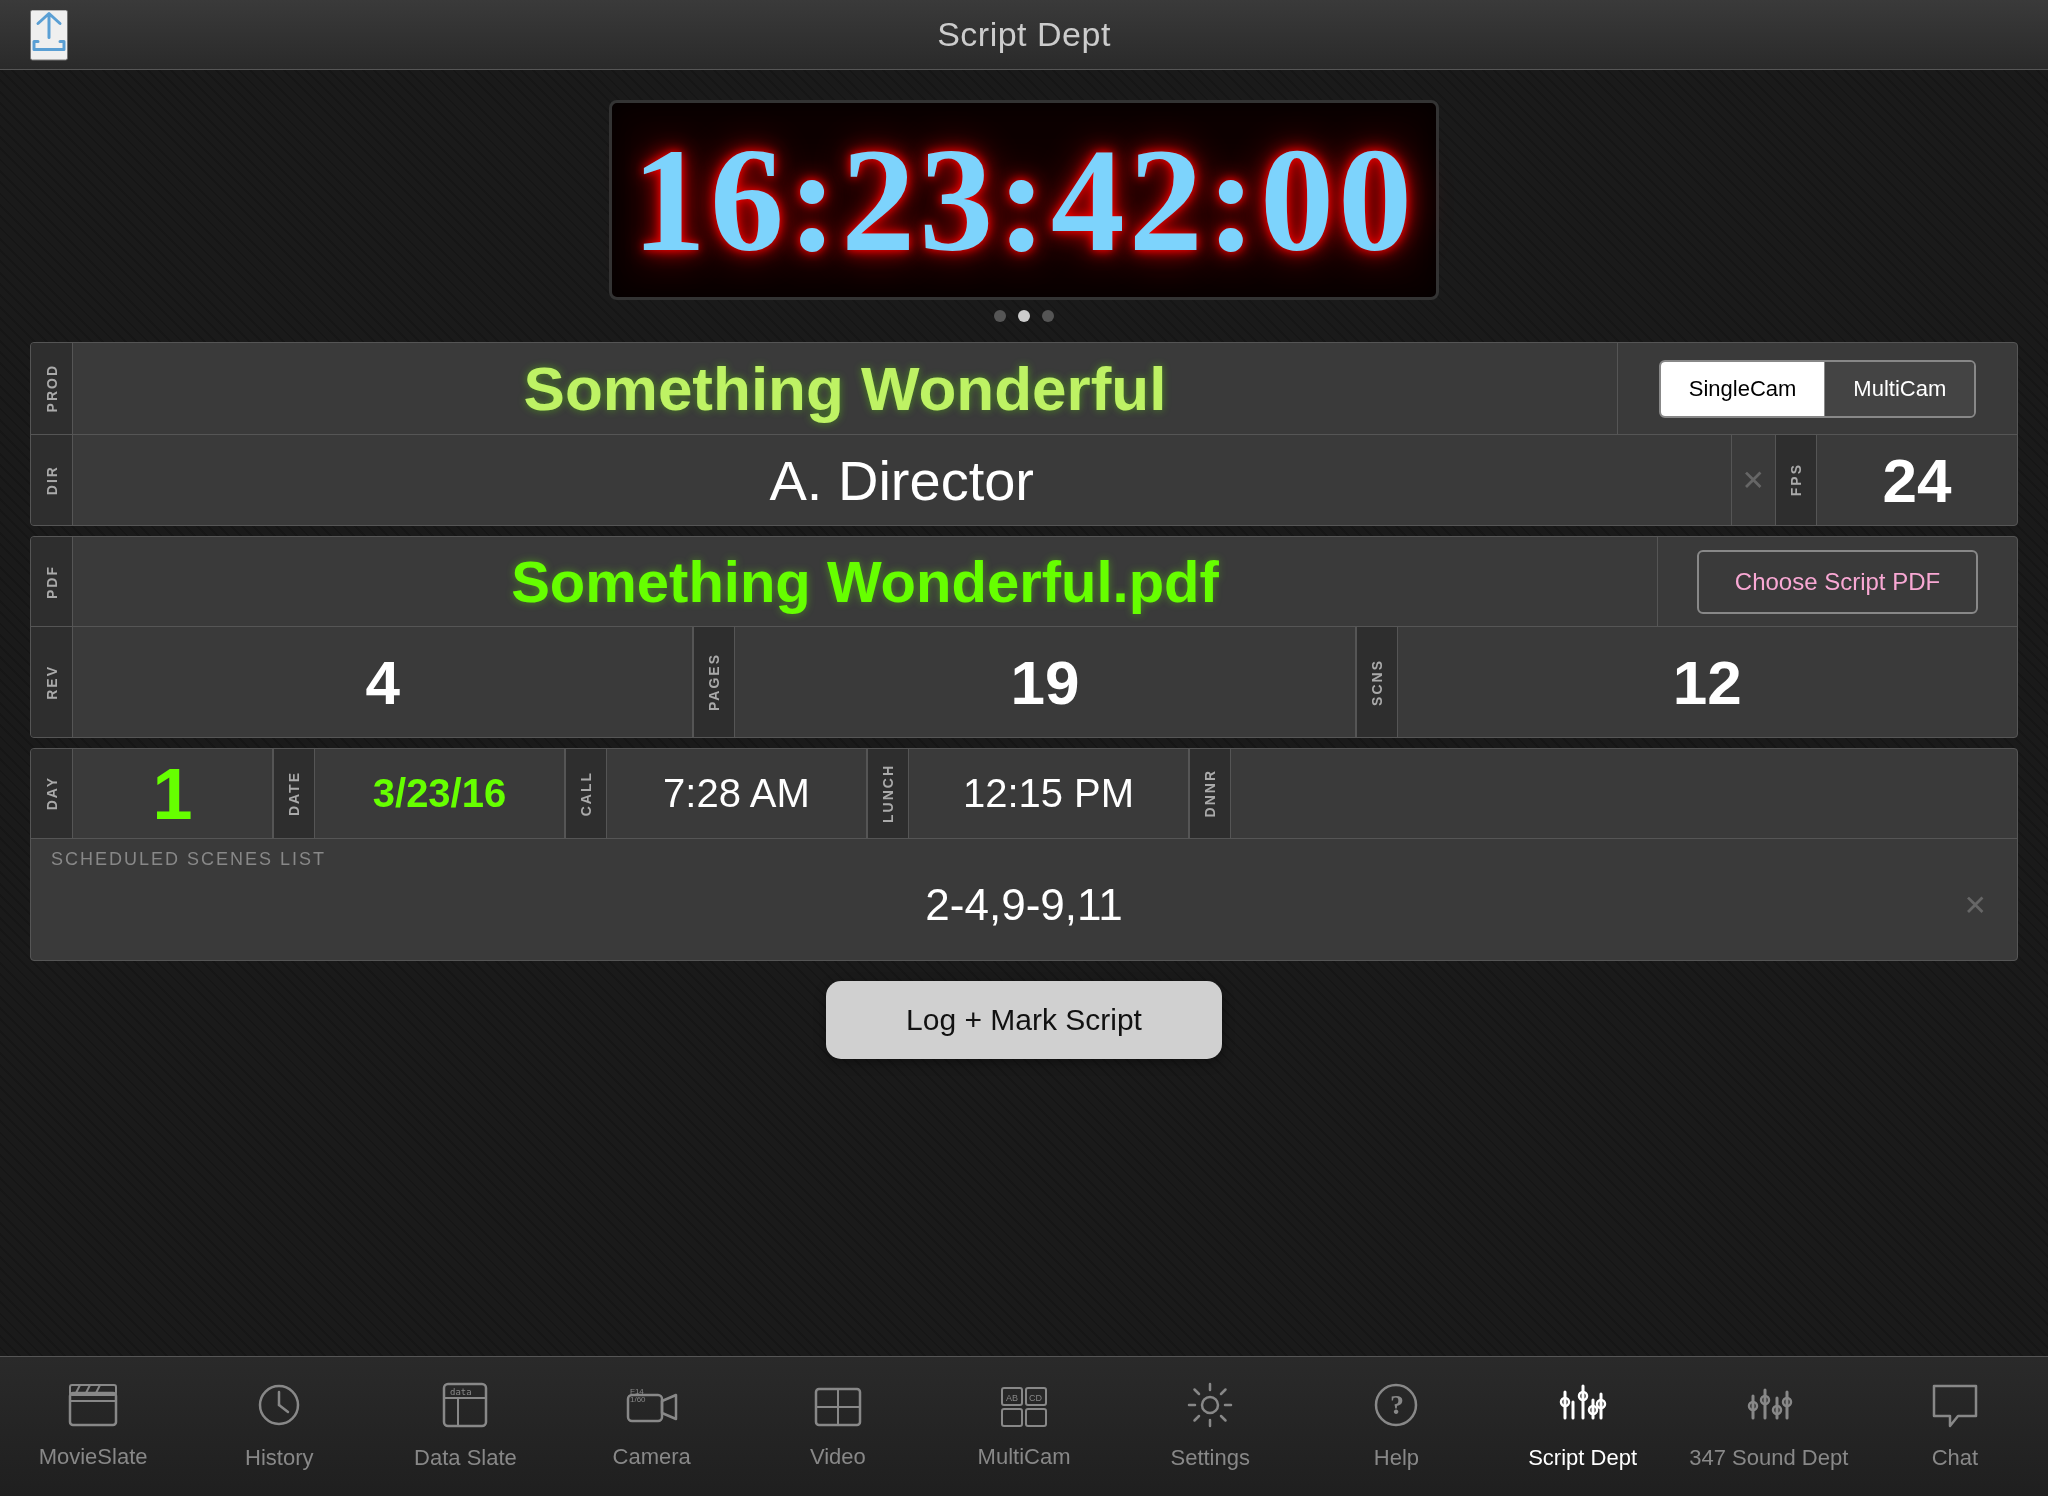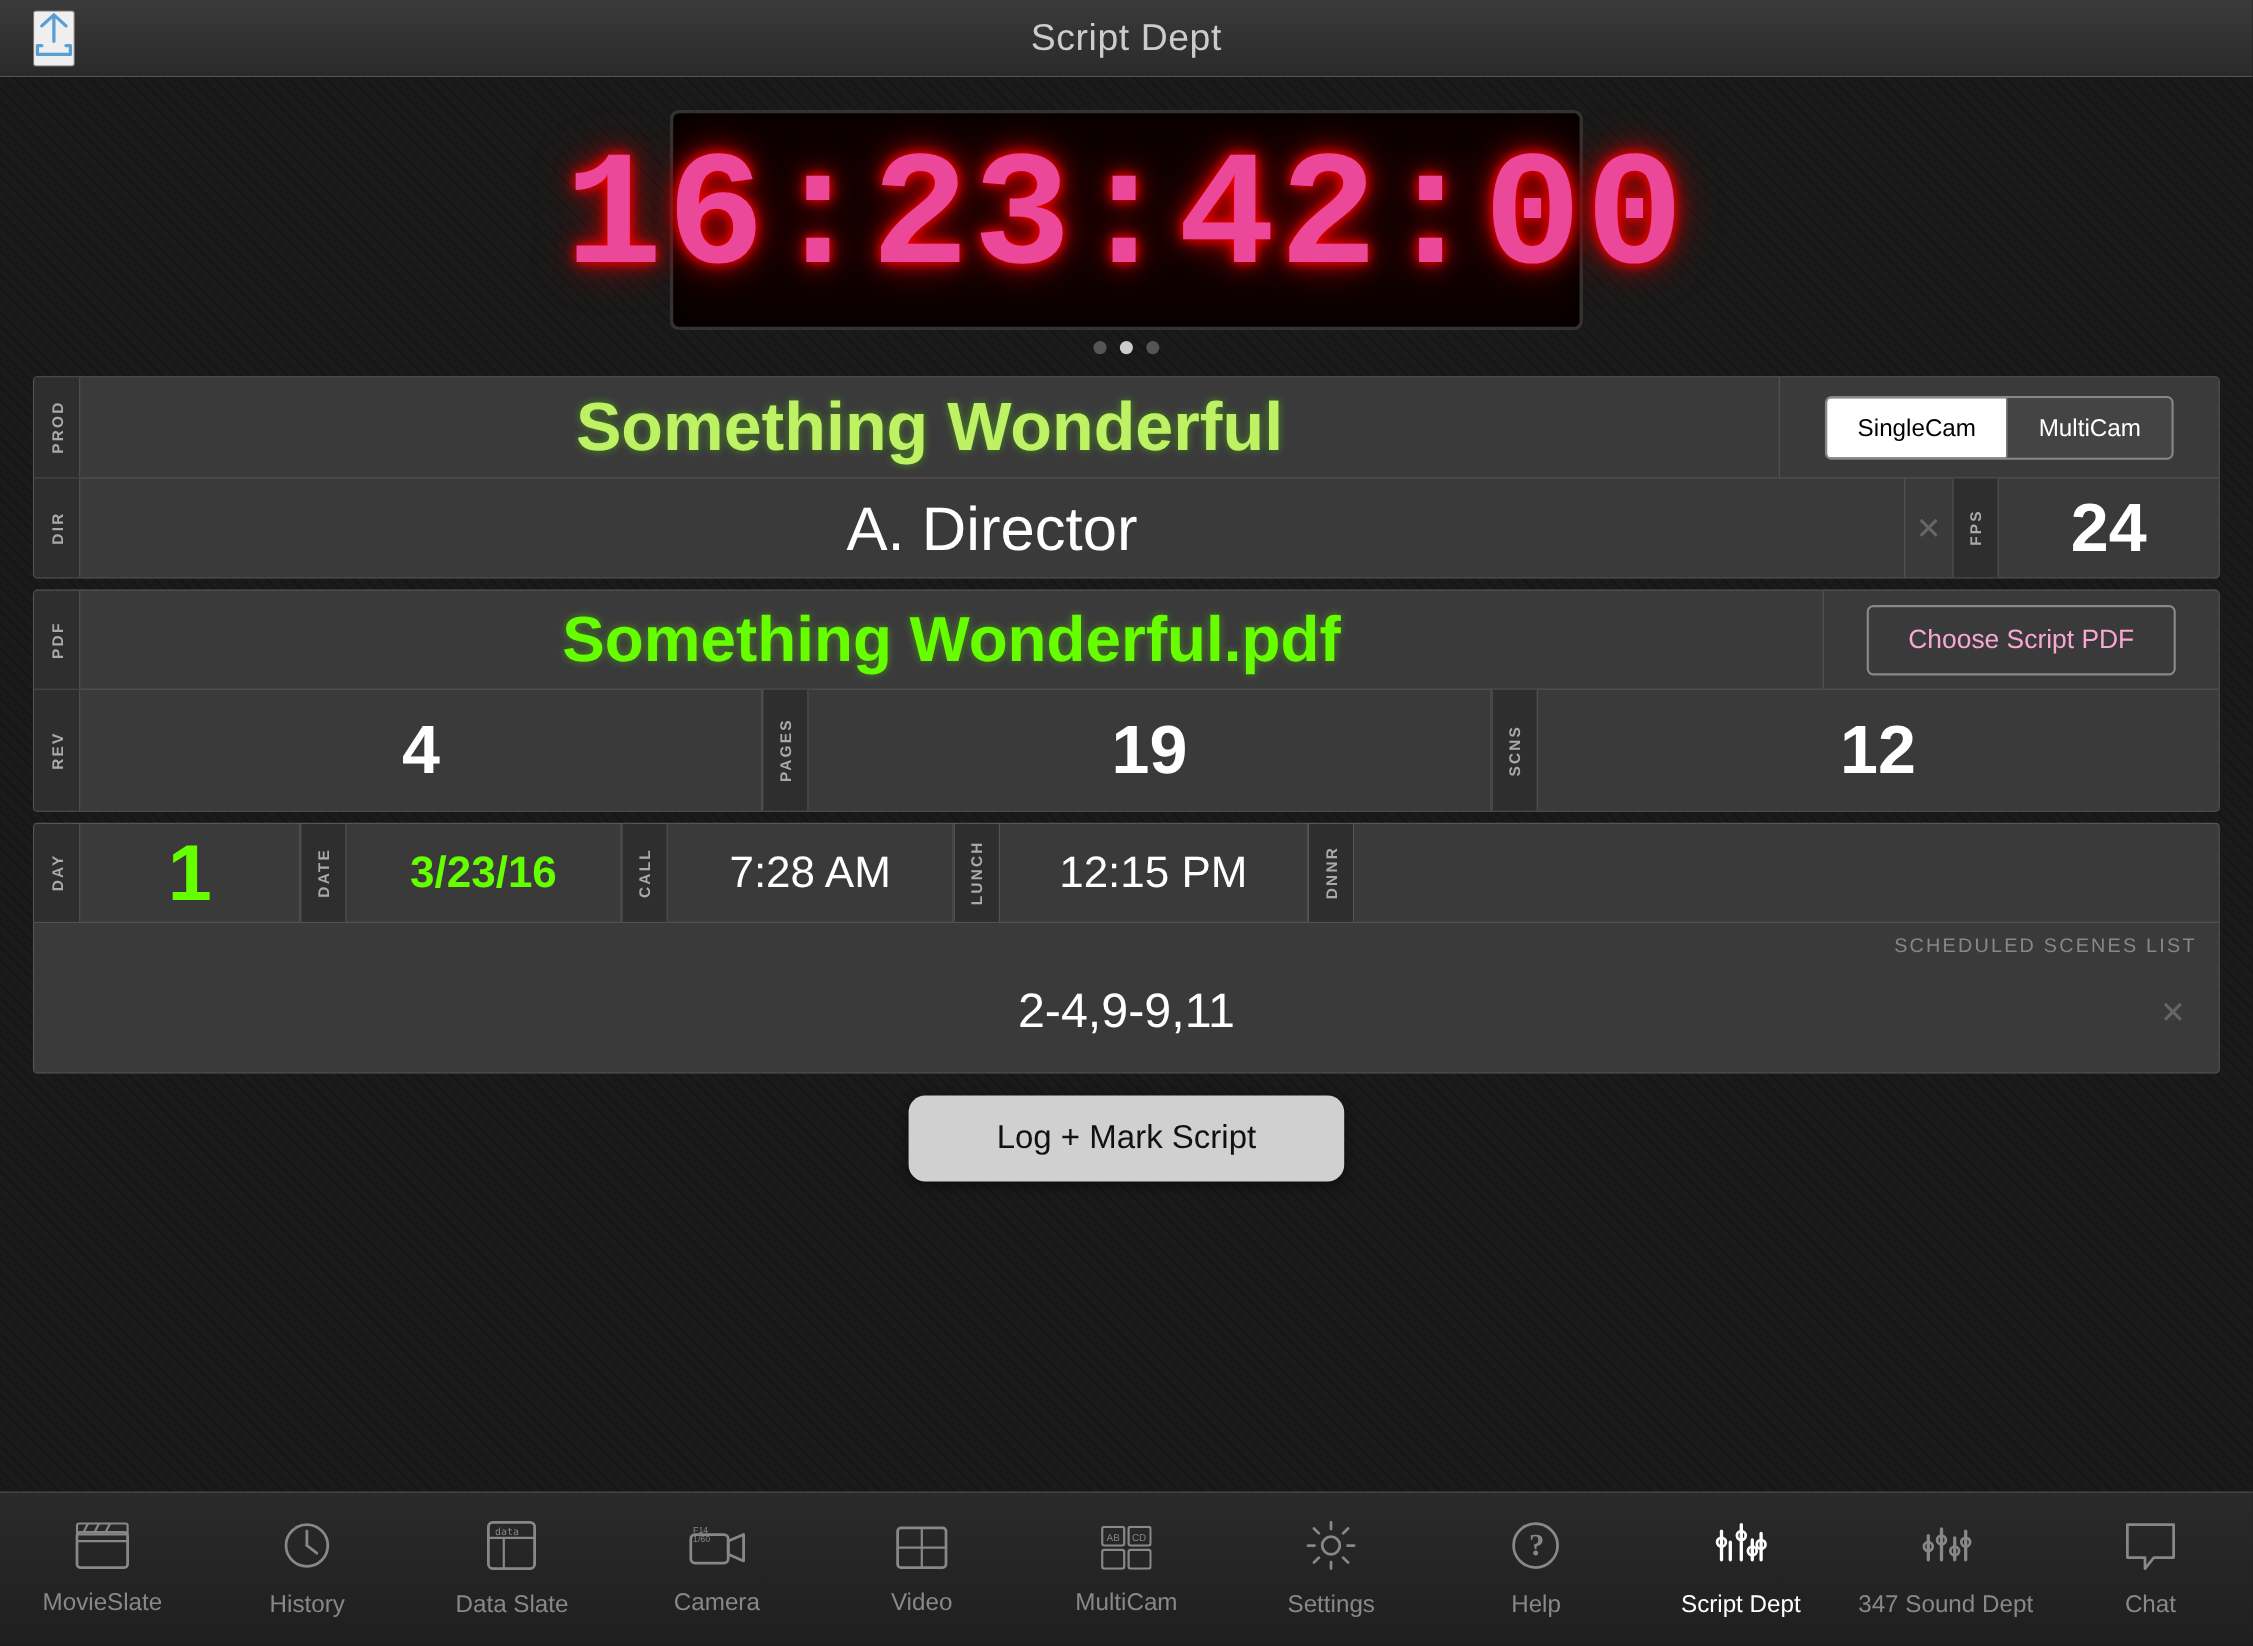--- a/index.html
+++ b/index.html
@@ -61,24 +61,24 @@
       border-radius: 8px;
       width: 830px;
       height: 200px;
       display: flex;
       align-items: center;
       justify-content: center;
       position: relative;
       box-shadow: inset 0 0 30px rgba(0,0,0,0.8);
     }
     .timer-text {
-      font-family: Liberation Mono, monospace;
+      font-family: Liberation Serif, serif;
       font-size: 148px;
       font-weight: bold;
-      color: #ec4899;
+      color: #7dd3fc;
       text-shadow:
         0 0 10px #ff0000,
         0 0 20px #cc0000,
         0 0 40px #880000;
       letter-spacing: 4px;
       line-height: 1;
     }
     .timer-dots {
       display: flex;
       justify-content: center;
@@ -303,22 +303,21 @@
     }
 
     .scenes-section {
       padding: 10px 20px 20px 20px;
     }
     .scenes-label {
       font-size: 18px;
       color: #888;
       letter-spacing: 2px;
       text-transform: uppercase;
-      margin-bottom: 15px;
-      text-align: right;
+      margin-bottom: 0;
     }
     .scenes-value-row {
       display: flex;
       align-items: center;
       justify-content: center;
       position: relative;
       padding: 10px;
     }
     .scenes-value {
       font-size: 44px;

